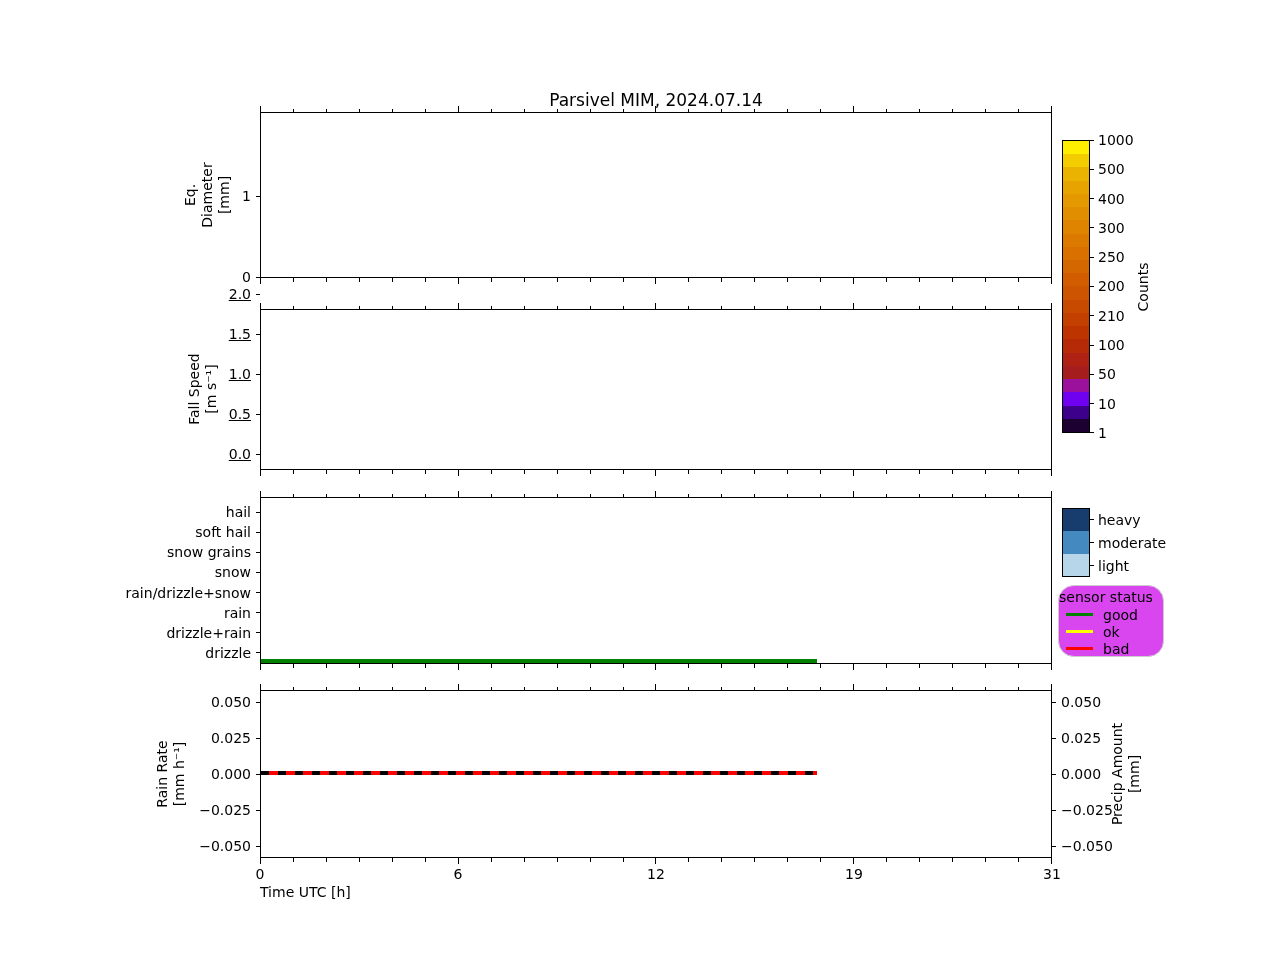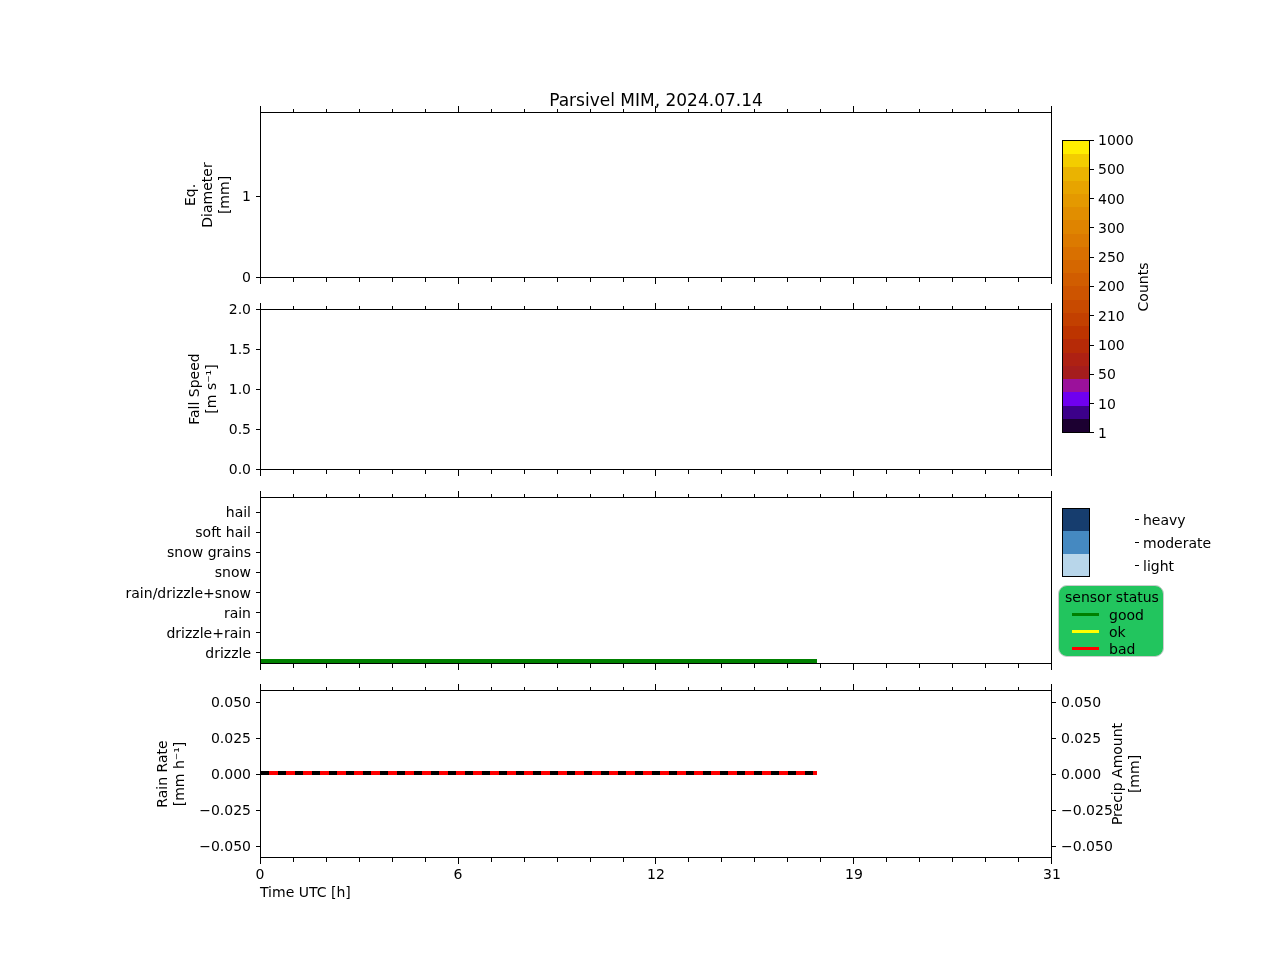--- a/index.html
+++ b/index.html
@@ -31,23 +31,23 @@
   .xlabel { position:absolute; left:260px; top:884px; width:792px; font-size:14px; }
 
   .colorbar { position:absolute; left:1062px; top:140px; width:28px; height:293px; border:1px solid #000; }
   .colorbar-grad { width:100%; height:100%; }
   .cbar-ticks { position:absolute; left:1090px; top:140px; height:293px; display:flex; flex-direction:column; justify-content:space-between;text-align:right; }
   .cbar-tick { height:0; display:flex; align-items:center; }
   .cbar-tick .lbl { margin-left:4px; font-size:14px; white-space:nowrap; }
 
   .int-legend { position:absolute; left:1062px; top:508px; width:28px; height:69px; border:1px solid #000; display:flex; flex-direction:column; }
   .int-band { flex:1; }
-  .int-ticks { position:absolute; left:1090px; top:508px; height:69px; display:flex; flex-direction:column; justify-content:space-around;margin-left:45px; }
-
-  .sensor-legend { position:absolute; left:1058px; top:585px; width:106px; height:72px; border:1px solid #cccccc; border-radius:9px; background:#22c55e; padding:3px 6px; }
+  .int-ticks { position:absolute; left:1090px; top:508px; height:69px; display:flex; flex-direction:column; justify-content:space-around; }
+
+  .sensor-legend { position:absolute; left:1058px; top:585px; width:106px; height:72px; border:1px solid #cccccc; border-radius:16px; background:#d946ef; padding:3px 0; }
   .sensor-title { font-size:14px; margin-bottom:1px; white-space:nowrap; }
   .sensor-row { display:flex; align-items:center; height:17px;text-align:center; }
   .sensor-swatch { width:27px; height:3px; margin-left:7px; margin-right:10px; flex:none; }
   .sensor-lbl { font-size:14px; }
 
   .dataline-good { position:absolute; left:0; bottom:0; height:4px; background:#008000; }
   .dataline-rain { position:absolute; left:0; top:80px; height:4px; background:#ff0000; }
   .dataline-dash { position:absolute; left:0; top:80px; height:4px;
                    background:repeating-linear-gradient(90deg,#000 0 8px,transparent 8px 17px); }
 </style>
@@ -81,21 +81,21 @@
   <div class="ytick">
       <span class="lbl">1</span>
       <span class="tickmark"></span>
     </div>
   <div class="ytick">
       <span class="lbl">0</span>
       <span class="tickmark"></span>
     </div>
 </div>
 
-<div class="ytick-col" style="top:309px; height:160px;">
+<div class="ytick-col" style="top:294px; height:160px;text-decoration:underline;">
   <div class="ytick">
       <span class="lbl">2.0</span>
       <span class="tickmark"></span>
     </div>
   <div class="ytick">
       <span class="lbl">1.5</span>
       <span class="tickmark"></span>
     </div>
   <div class="ytick">
       <span class="lbl">1.0</span>

